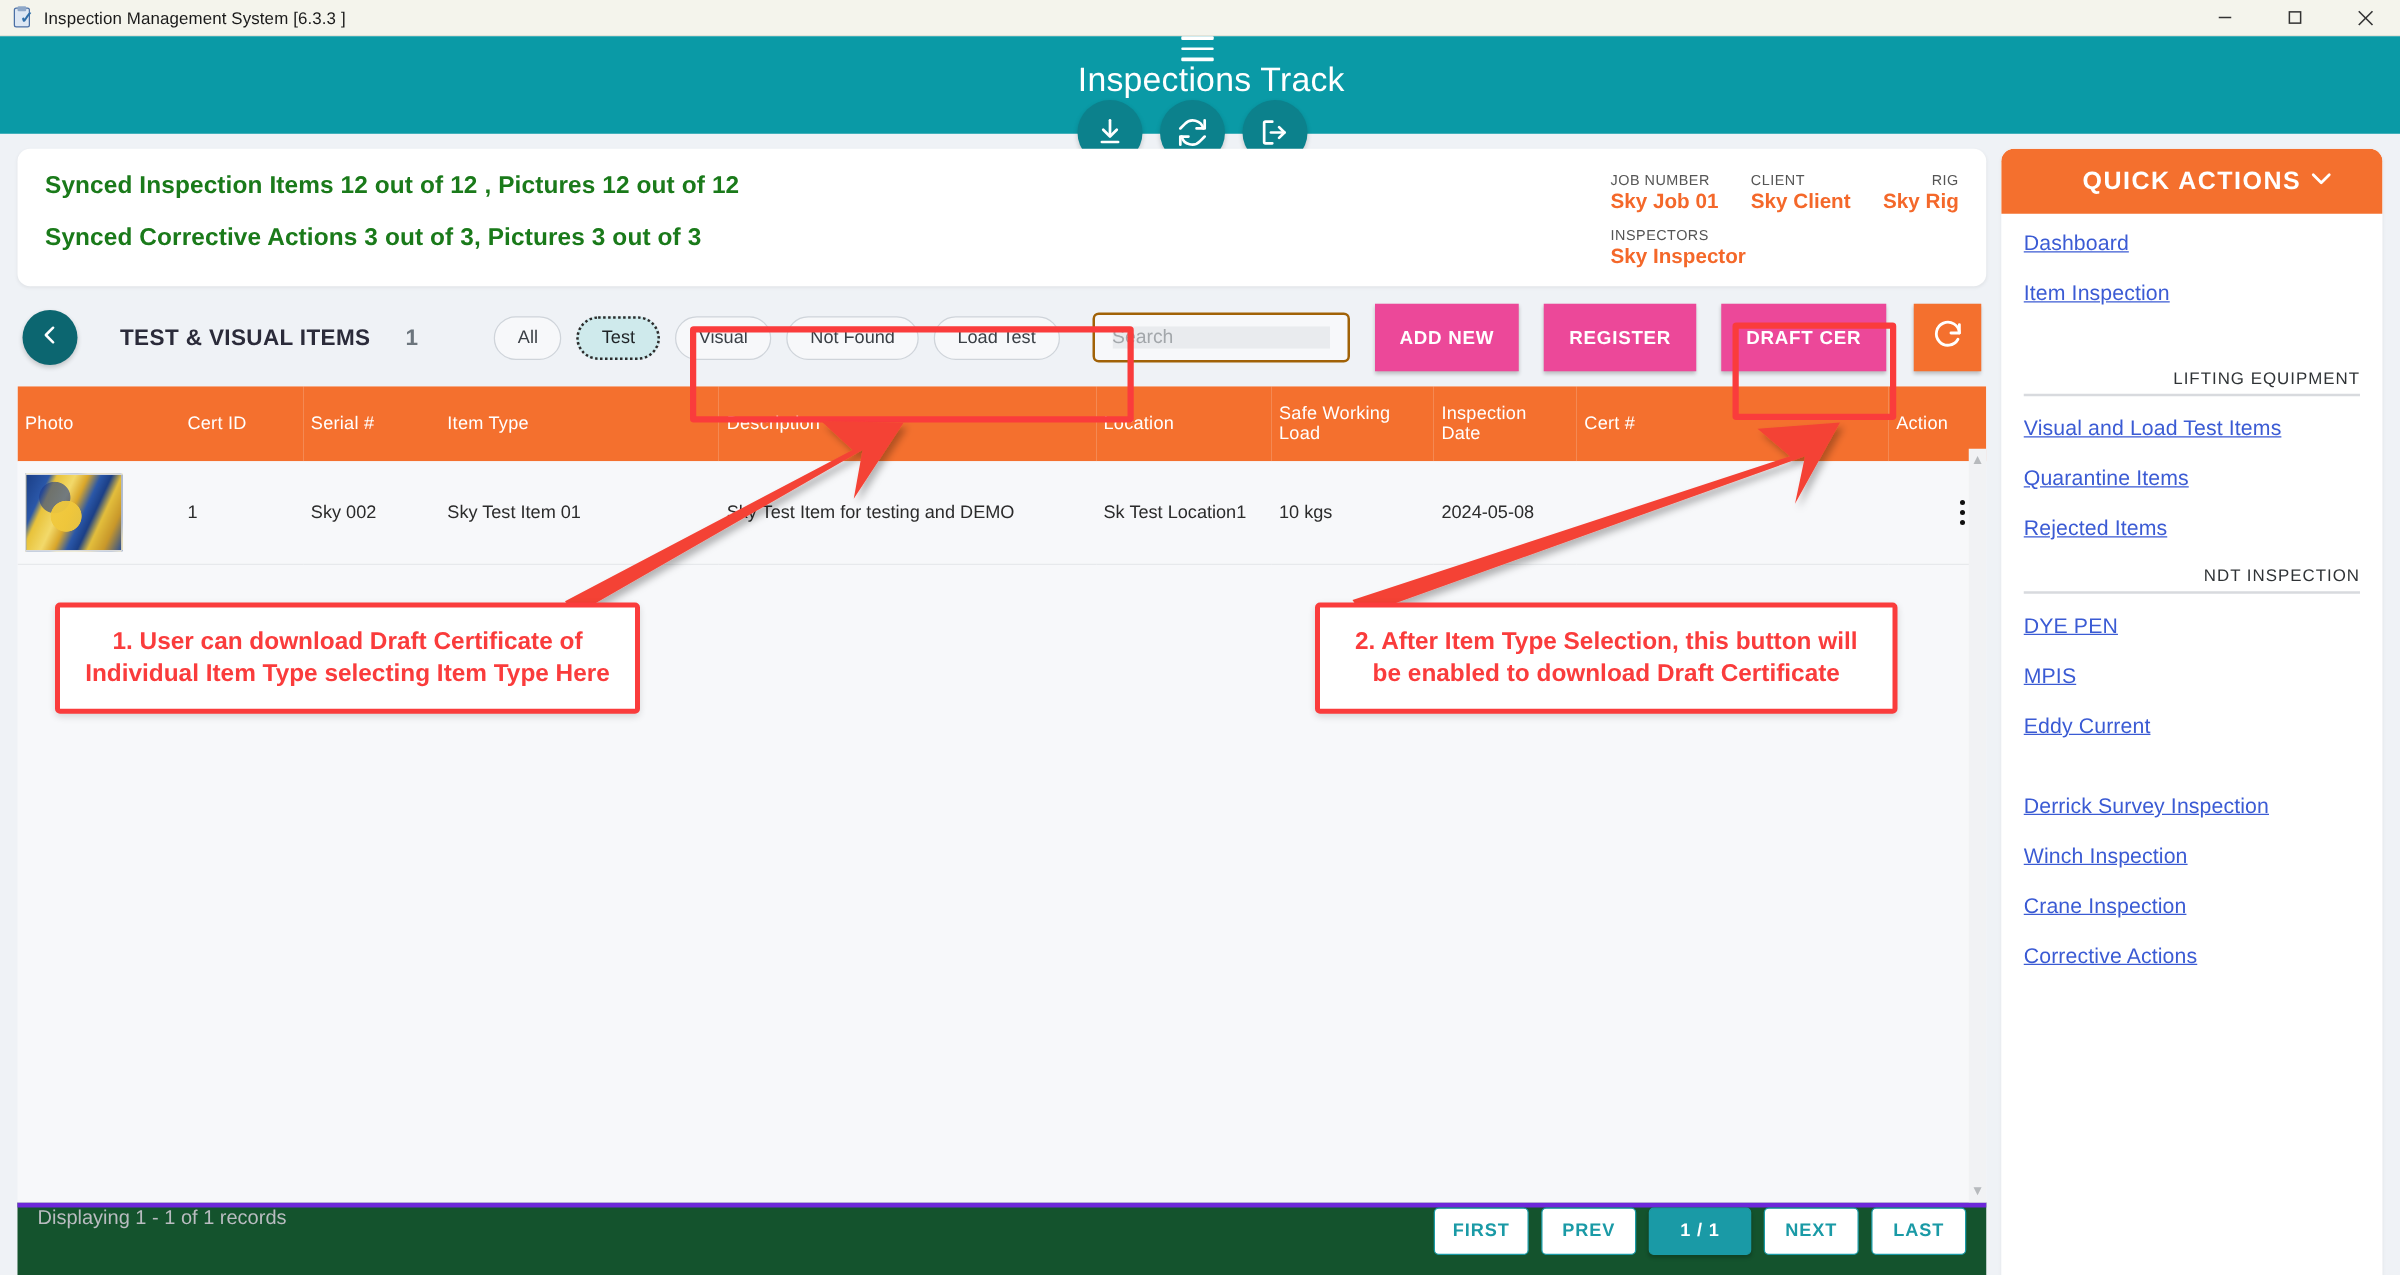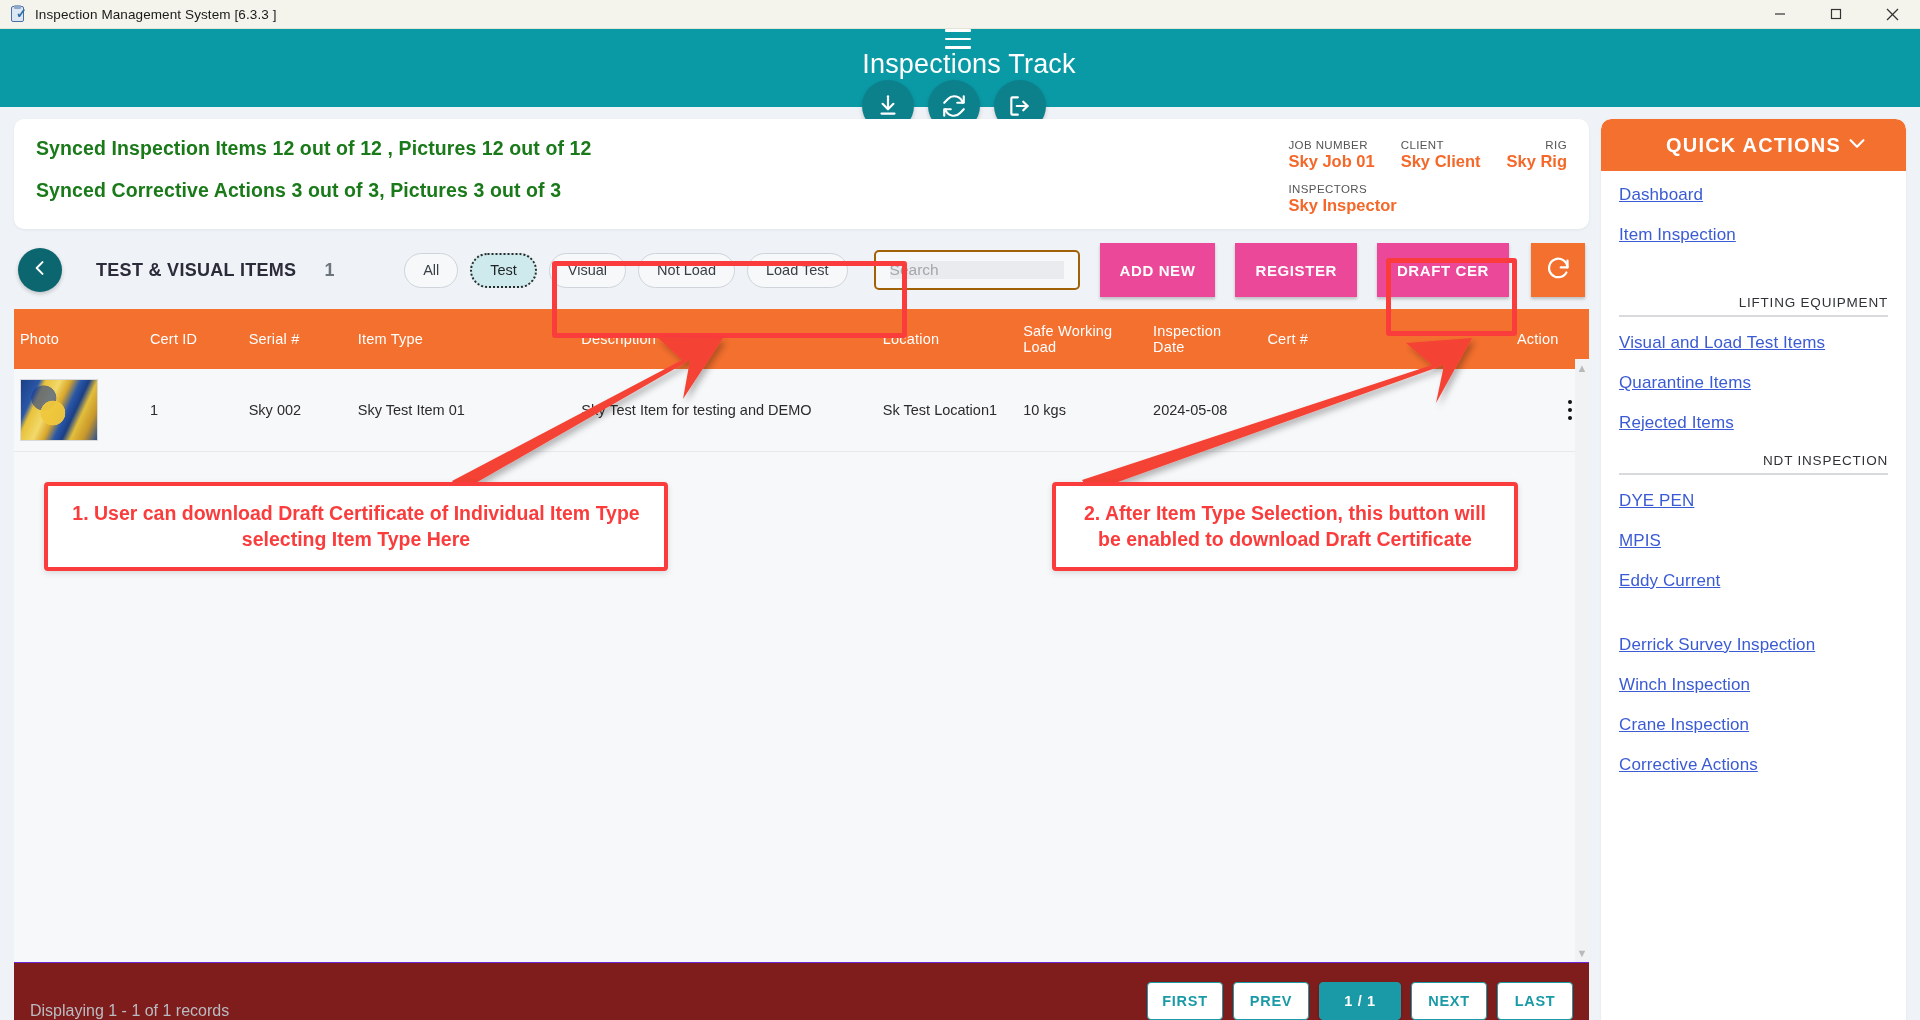--- a/index.html
+++ b/index.html
@@ -282,26 +282,26 @@
     position: absolute; right: 0; top: 50px; bottom: 0; width: 14px;
     background: #f1f2f4;
     display: flex; flex-direction: column; justify-content: space-between;
     align-items: center;
     color: #b7babd; font-size: 11px;
     padding: 3px 0;
   }
 
   
   .footer {
-    background: #7f1d1d;
+    background: #14532d;
     height: 58px;
     display: flex;
-    align-items: flex-end;
+    align-items: flex-start;
     padding: 0 16px;
-    border-top: 1px solid #6d28d9;
+    border-top: 4px solid #6d28d9;
   }
   .records-text { color: #b9bcc0; font-size: 16px; }
   .footer-spacer { flex: 1; }
   .pager { display: flex; gap: 10px; align-items: center; }
   .pgbtn {
     min-width: 76px; height: 38px;
     border: 1px solid #1a9aa6;
     background: #ffffff;
     color: #1a9aa6;
     font-size: 14.5px; font-weight: bold; letter-spacing: 0.7px;
@@ -367,21 +367,21 @@
     border-radius: 4px;
     color: #fa3c3c;
     font-weight: bold;
     font-size: 19.5px;
     text-align: center;
     line-height: 1.35;
     padding: 14px 16px;
     z-index: 40;
     box-shadow: 0 2px 6px rgba(0,0,0,0.13);
   }
-  .anno-1 { left: 44px; top: 482px; width: 624px; }
+  .anno-1 { left: 44px; top: 482px; width: 468px; }
   .anno-2 { left: 1052px; top: 482px; width: 466px; }
 
   .hl-box {
     position: absolute;
     border: 5px solid #fa3c3c;
     border-radius: 3px;
     z-index: 35;
     pointer-events: none;
   }
   .hl-chips { left: 552px; top: 261px; width: 355px; height: 77px; }
@@ -503,21 +503,21 @@
         </span>
       </div>
       <div class="section-title">TEST &amp; VISUAL ITEMS</div>
       <div class="section-count">1</div>
       <div class="toolbar-spacer"></div>
 
       <div class="chips">
         <div class="chip">All</div>
         <div class="chip selected">Test</div>
         <div class="chip">Visual</div>
-        <div class="chip">Not Load</div>
+        <div class="chip">Not Found</div>
         <div class="chip">Load Test</div>
       </div>
 
       <div class="search-box">
         <input type="text" placeholder="Search" style="">
       </div>
 
       <button class="tbtn">ADD NEW</button>
       <button class="tbtn">REGISTER</button>
       <button class="tbtn">DRAFT CER</button>

